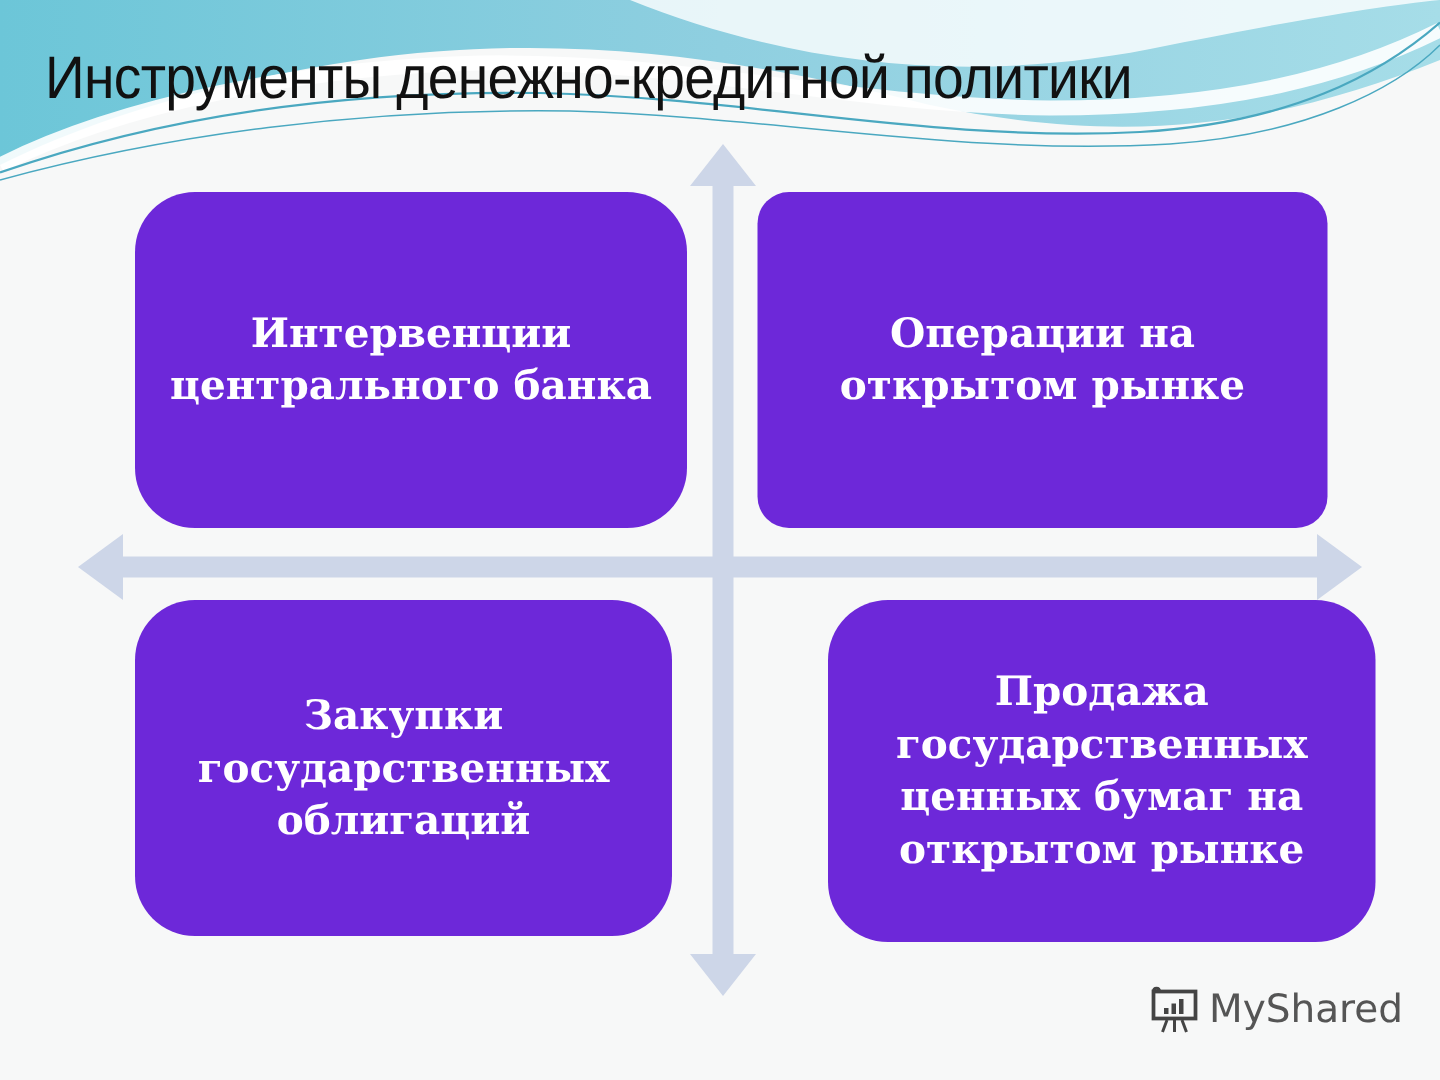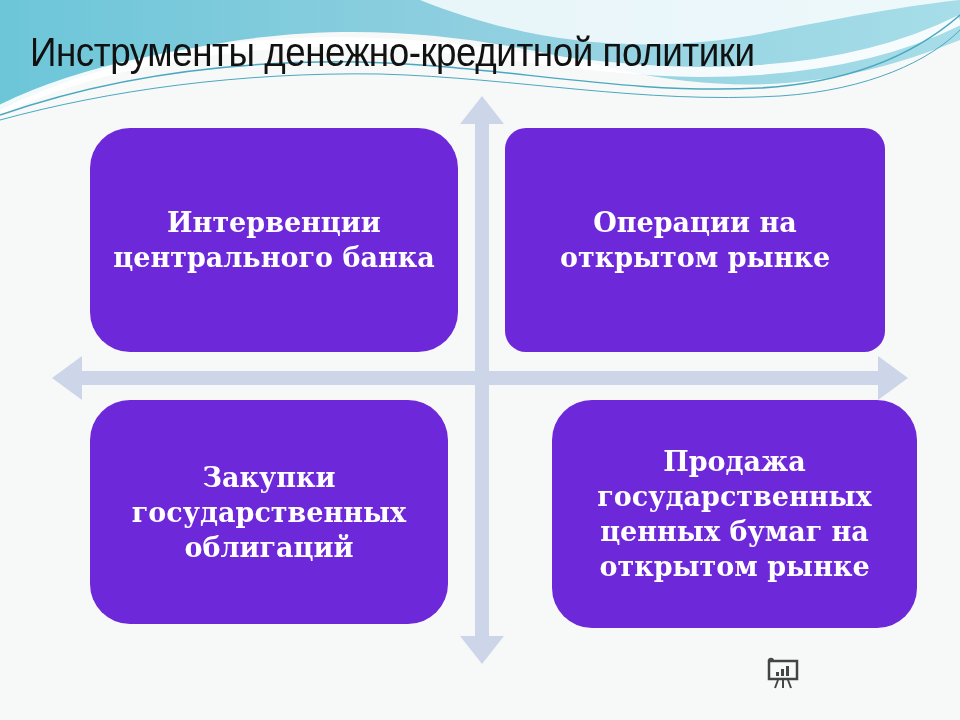--- a/index.html
+++ b/index.html
@@ -60,13 +60,14 @@
   <svg width="34" height="34" viewBox="0 0 34 34">
     <rect x="3" y="5" width="28" height="18" fill="none" stroke="#444" stroke-width="2.5"></rect>
     <path d="M3,5 C3,2 7,2 7,5" fill="none" stroke="#444" stroke-width="2"></path>
     <rect x="10" y="16" width="3" height="4" fill="#444"></rect>
     <rect x="15" y="13" width="3" height="7" fill="#444"></rect>
     <rect x="20" y="10" width="3" height="10" fill="#444"></rect>
     <line x1="12" y1="24" x2="9" y2="32" stroke="#444" stroke-width="2"></line>
     <line x1="17" y1="24" x2="17" y2="32" stroke="#444" stroke-width="2"></line>
     <line x1="22" y1="24" x2="25" y2="32" stroke="#444" stroke-width="2"></line>
   </svg>
+  <span>MyShared</span>
 </div>
 
 </body></html>

